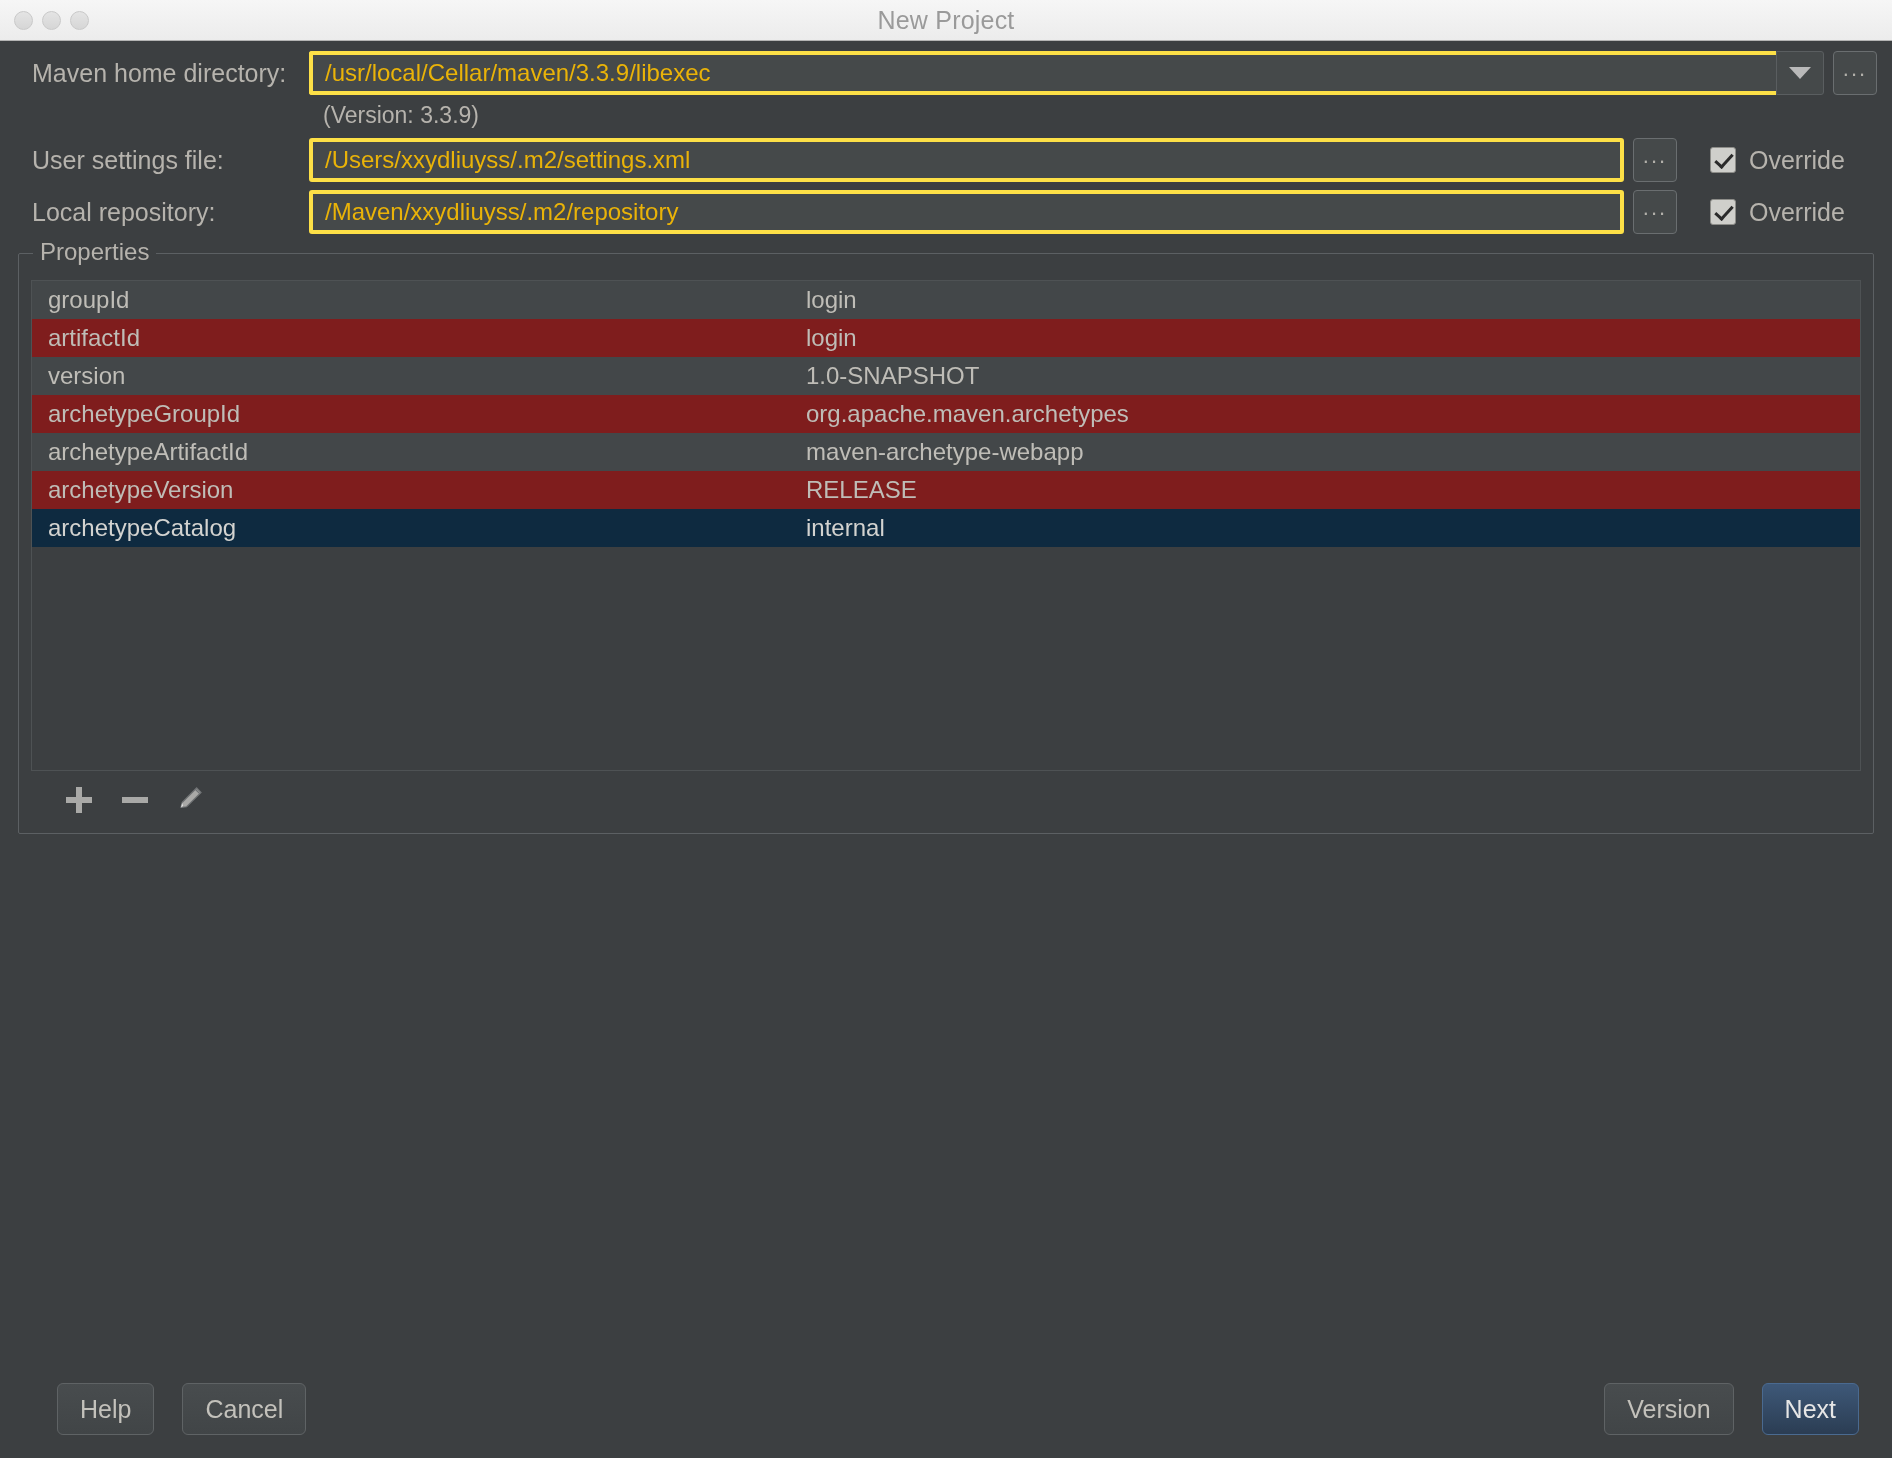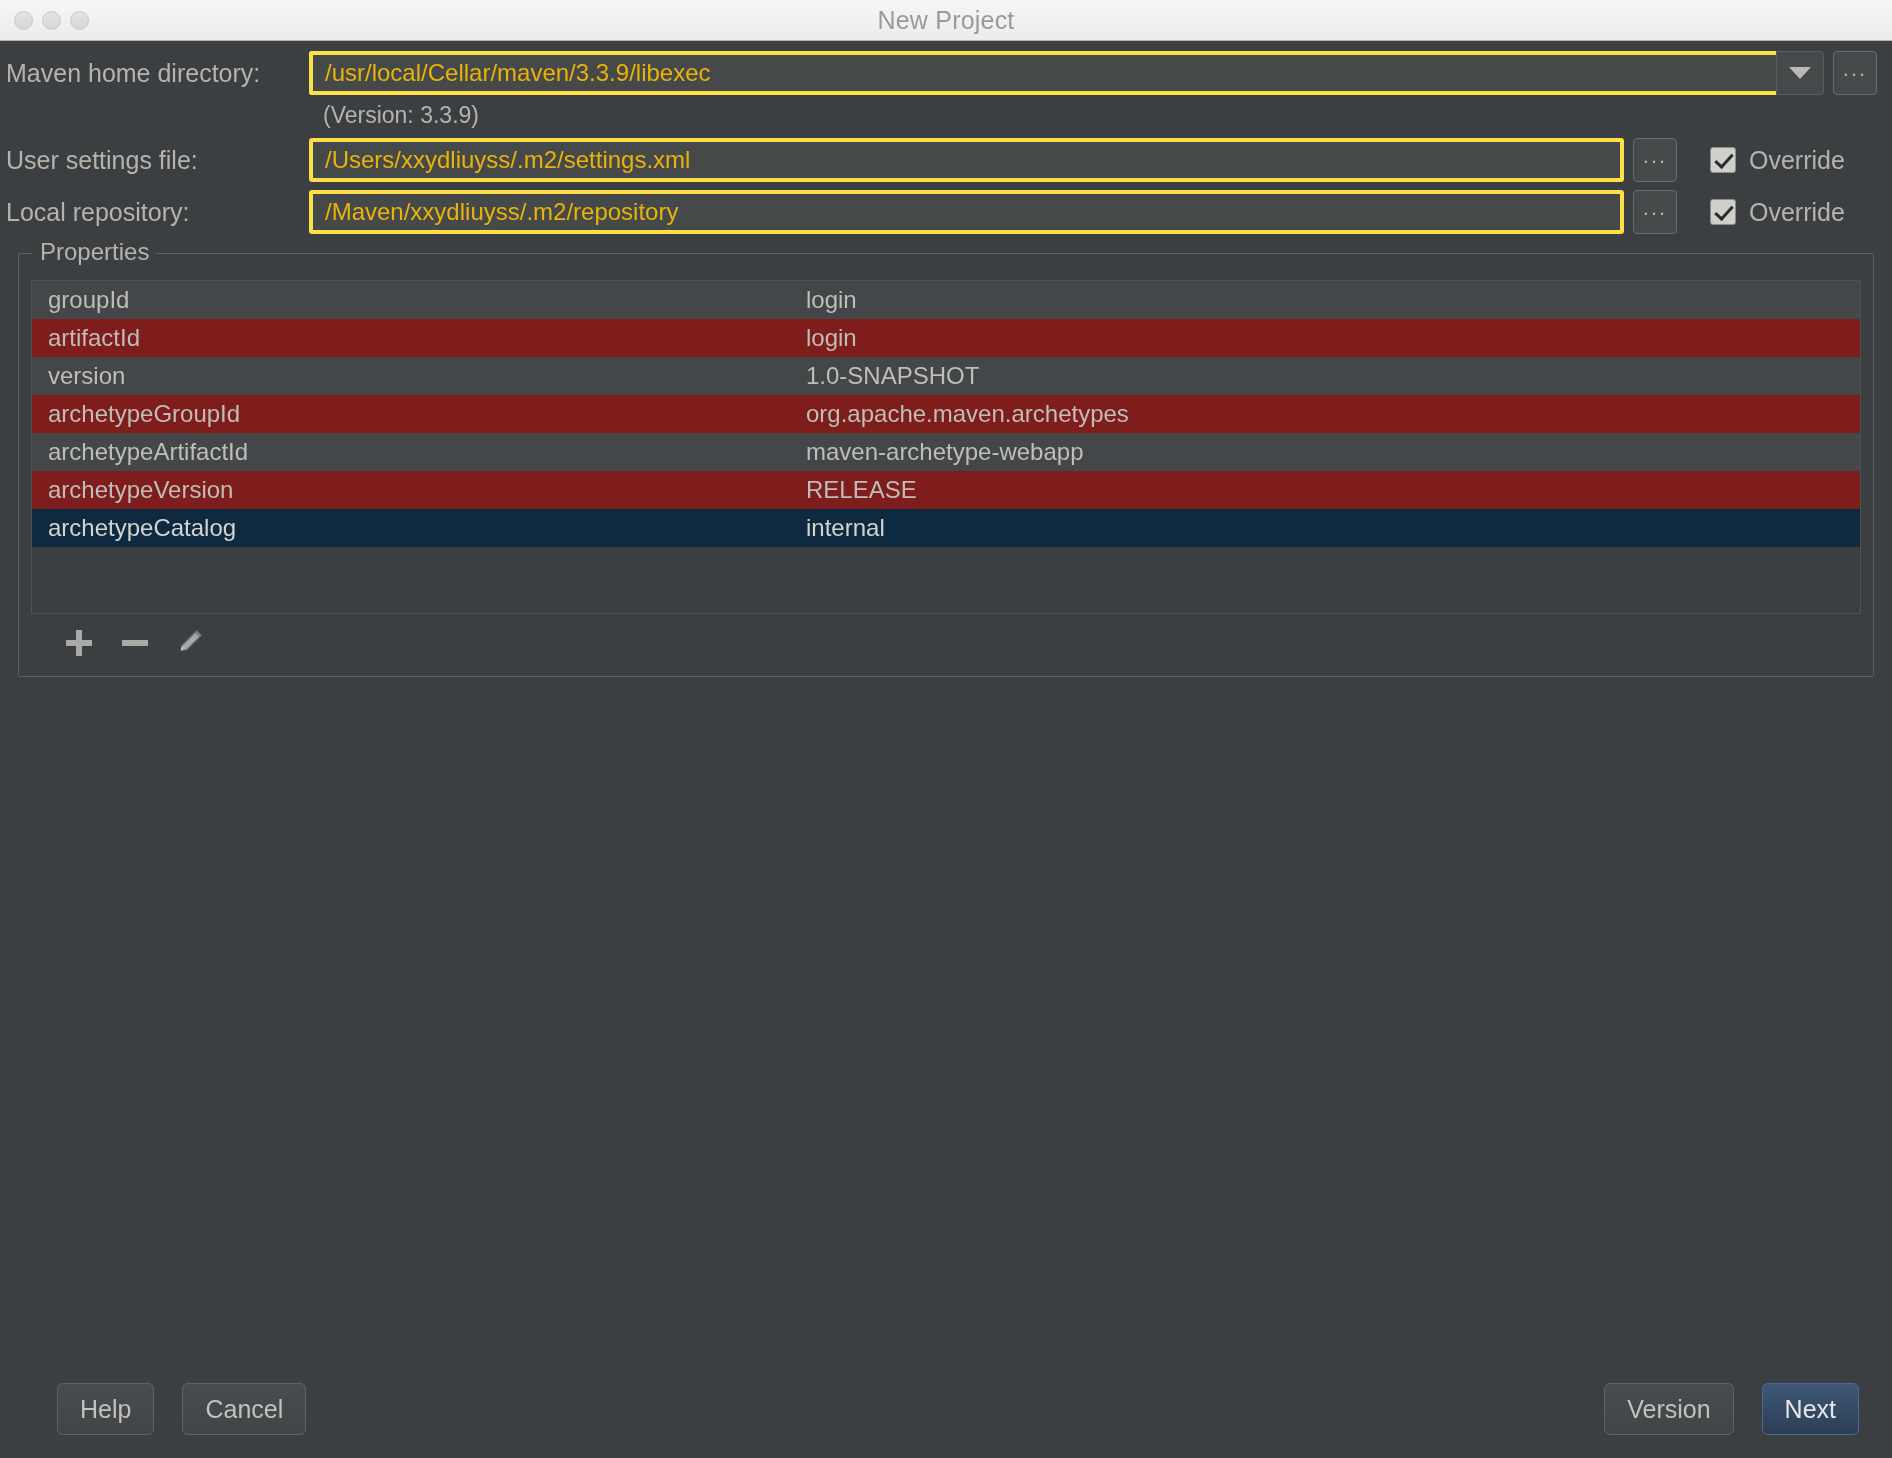--- a/index.html
+++ b/index.html
@@ -78,21 +78,21 @@
     align-items: center;
     height: 48px;
   }
   .row.r1 { margin-top: 8px; }
   .row.r-version { height: 36px; }
   .row.r3 { margin-top: 3px; }
   .row.r4 { margin-top: 4px; }
 
   .flabel {
     width: 309px;
-    padding-left: 6px;
+    padding-left: 32px;
     box-sizing: border-box;
     font-size: 25px;
     color: #b6b3ad;
     white-space: nowrap;
   }
   .version-note {
     font-size: 23px;
     color: #b6b3ad;
     padding-left: 323px;
   }
@@ -185,21 +185,21 @@
     font-size: 25px;
     color: #b6b3ad;
   }
 
   
   .groupbox {
     position: relative;
     margin: 17px 18px 8px 18px;
     border: 1px solid #5c6063;
     border-radius: 2px;
-    height: 424px;
+    height: 581px;
     box-sizing: border-box;
   }
   .group-title {
     position: absolute;
     top: -16px;
     left: 14px;
     background: #3c3f41;
     padding: 0 7px;
     font-size: 24px;
     color: #b6b3ad;

